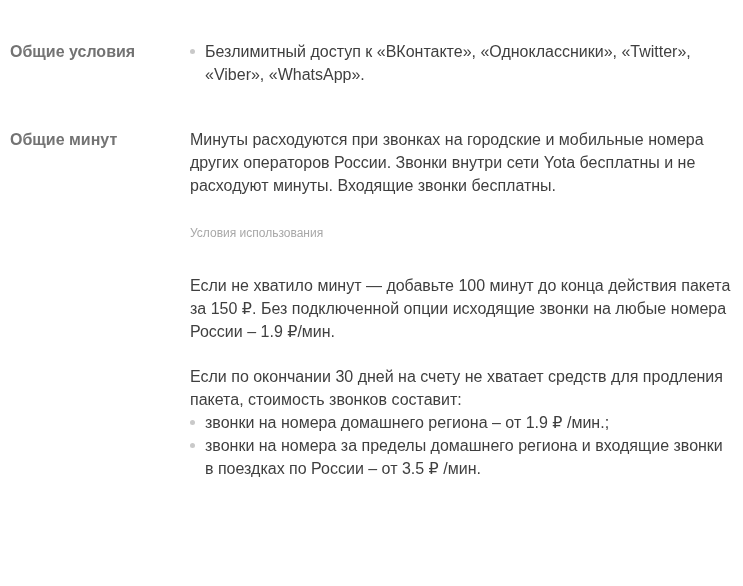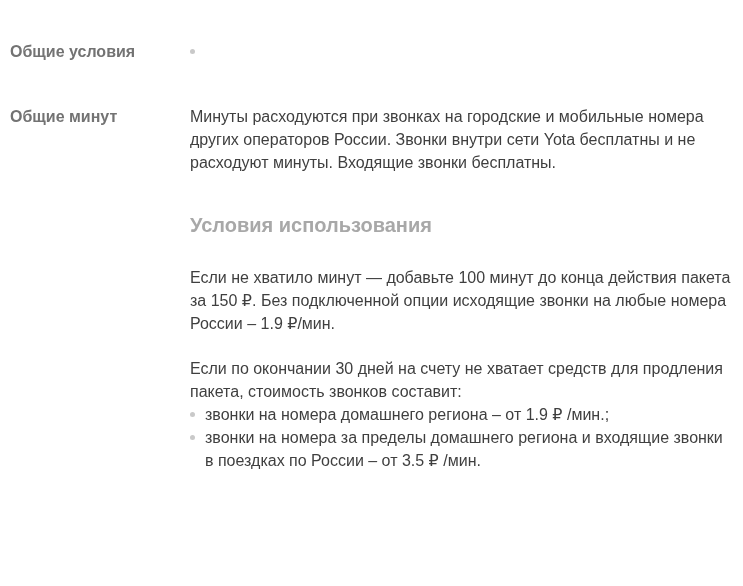--- a/index.html
+++ b/index.html
@@ -38,42 +38,43 @@
   .bullet-marker {
     position: absolute;
     left: 0;
     top: 9px;
     width: 5px;
     height: 5px;
     border-radius: 50%;
     background: #c9c9c9;
   }
   .subheading {
-    font-size: 20px;
+    font-size: 12px;
     line-height: 23px;
-    font-weight: bold;
+    font-weight: normal;
     color: #a8a8a8;
-    margin-top: 40px;
+    margin-top: 25px;
     margin-bottom: 29px;
   }
   .para-gap { margin-top: 22px; }
 </style>
 </head>
 <body>
 
 <div class="page">
 
   <section class="row">
     <div class="label-col">
       <h2>Общие условия</h2>
     </div>
     <div class="content-col">
       <ul class="bullets">
         <li>
           <span class="bullet-marker"></span>
+          <span>Безлимитный доступ к «ВКонтакте», «Одноклассники», «Twitter», «Viber», «WhatsApp».</span>
         </li>
       </ul>
     </div>
   </section>
 
   <section class="row">
     <div class="label-col">
       <h2>Общие минут</h2>
     </div>
     <div class="content-col">

